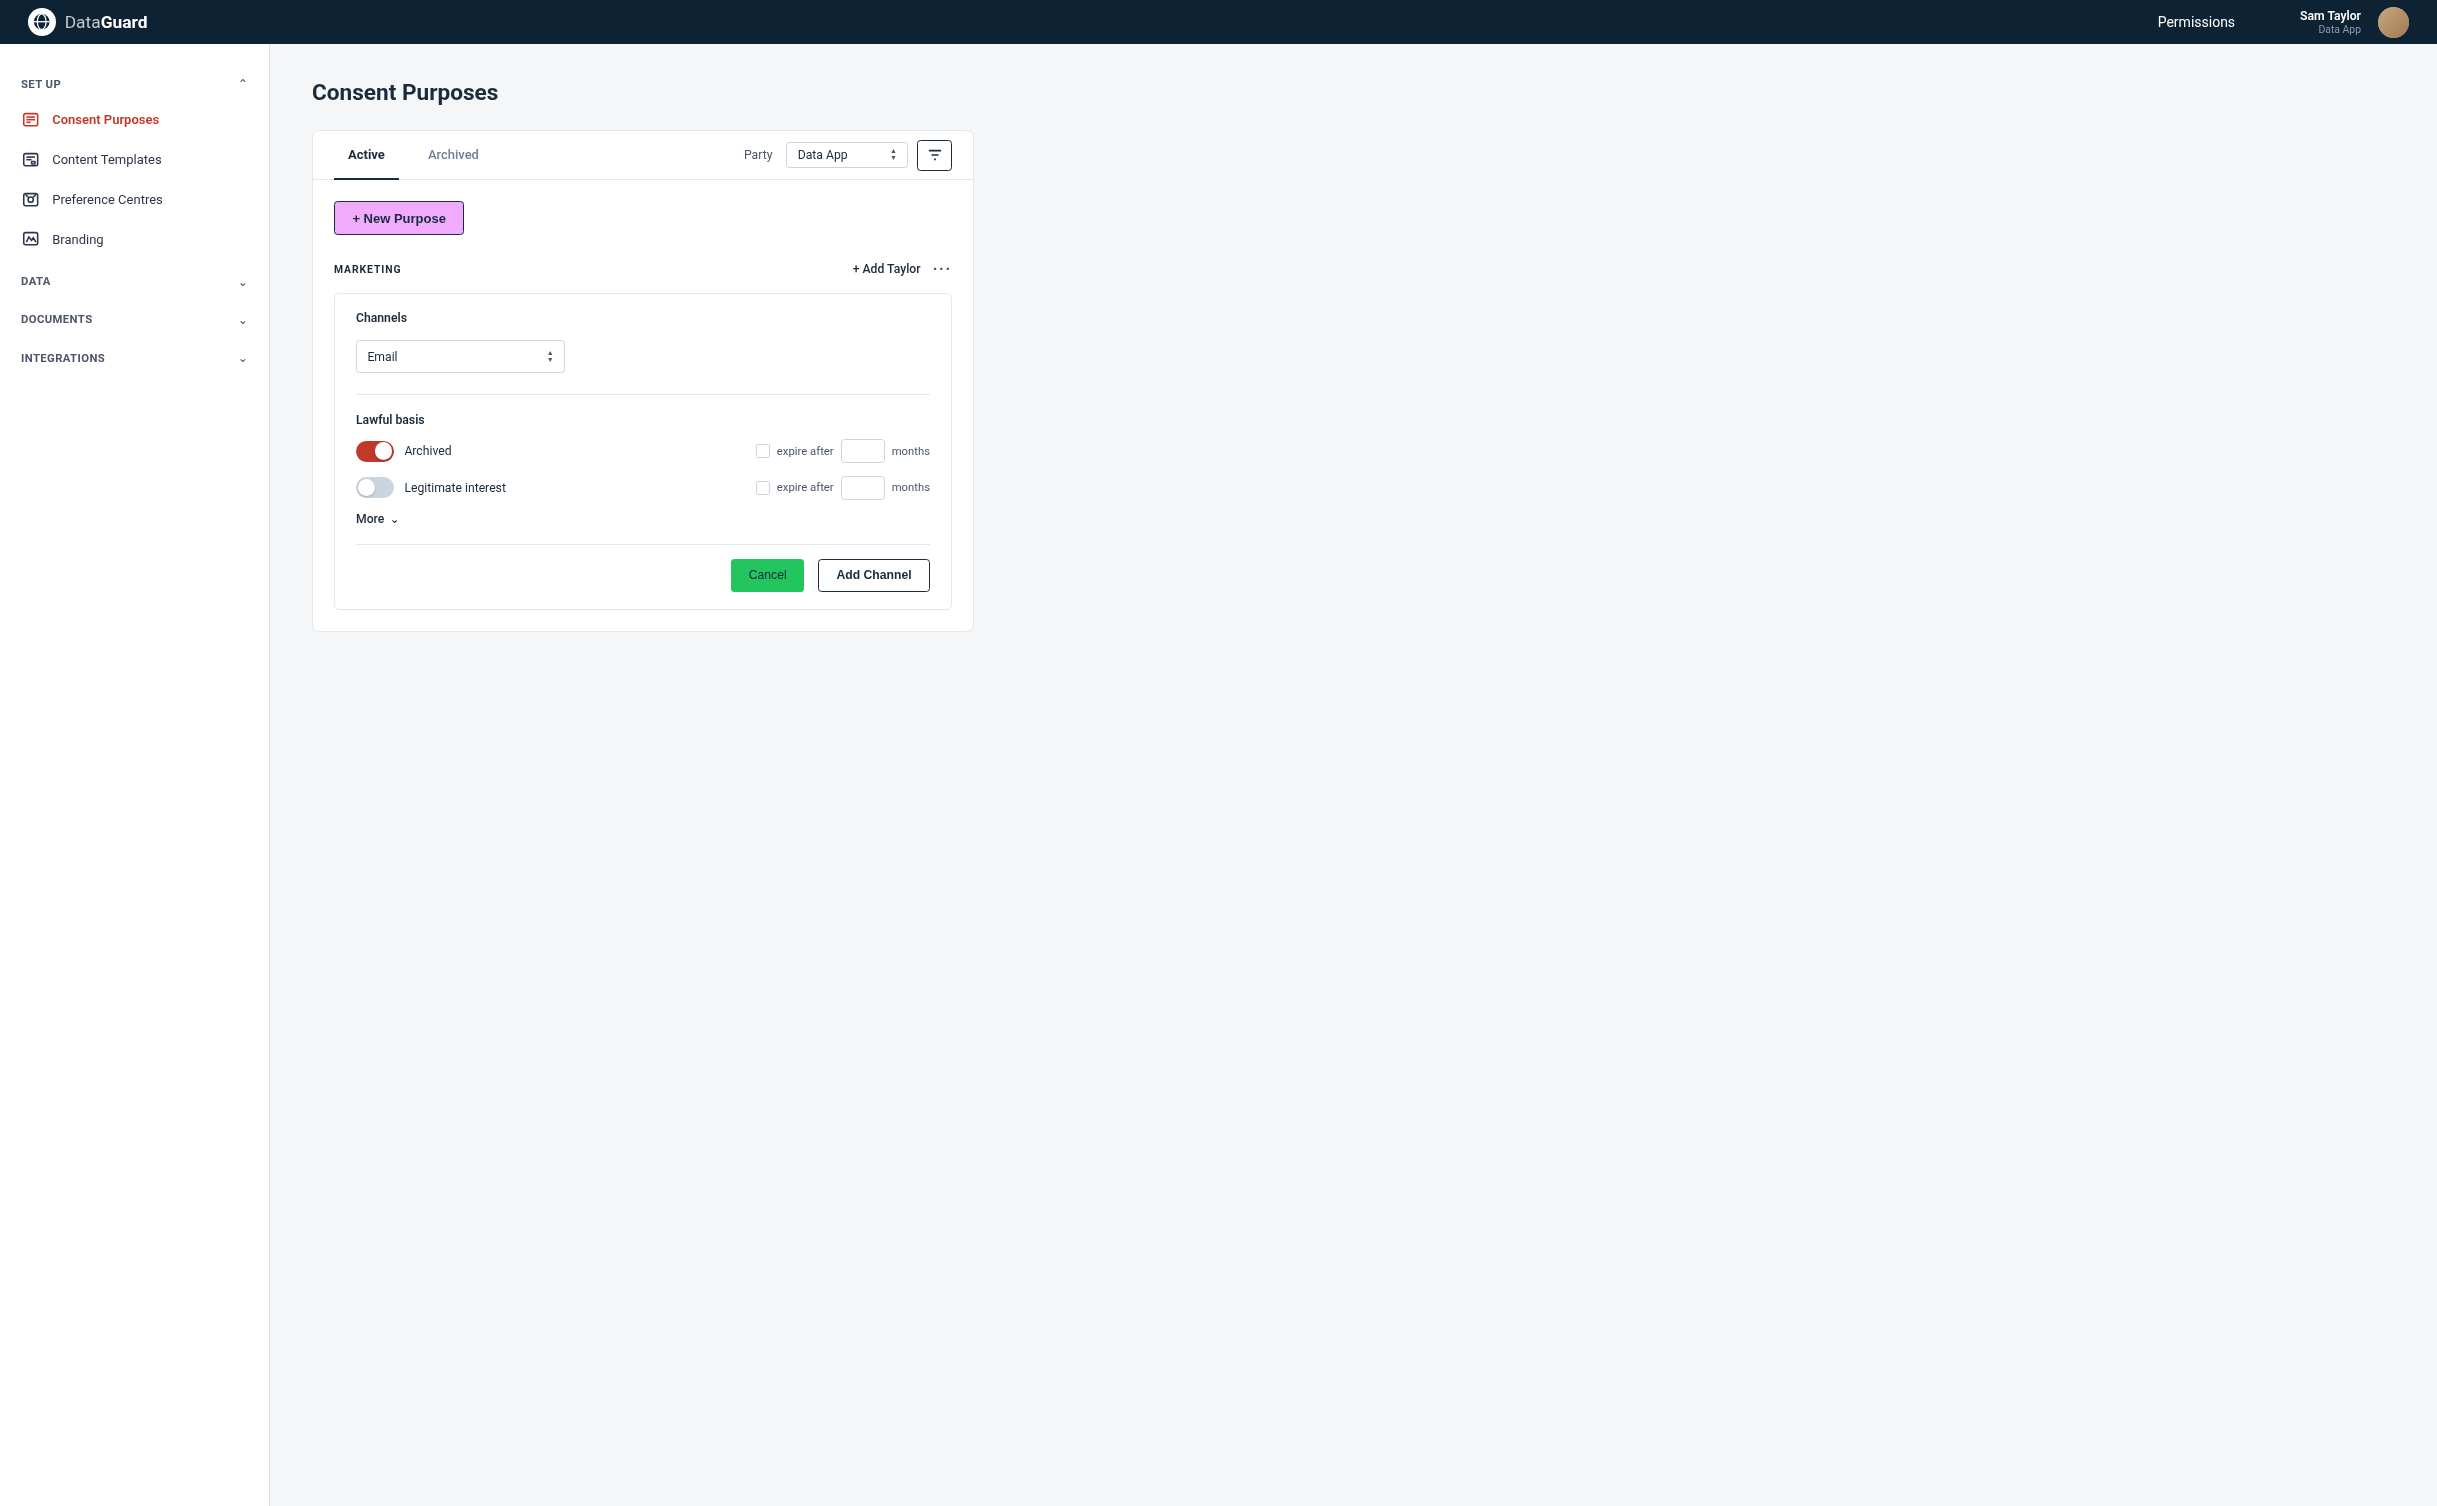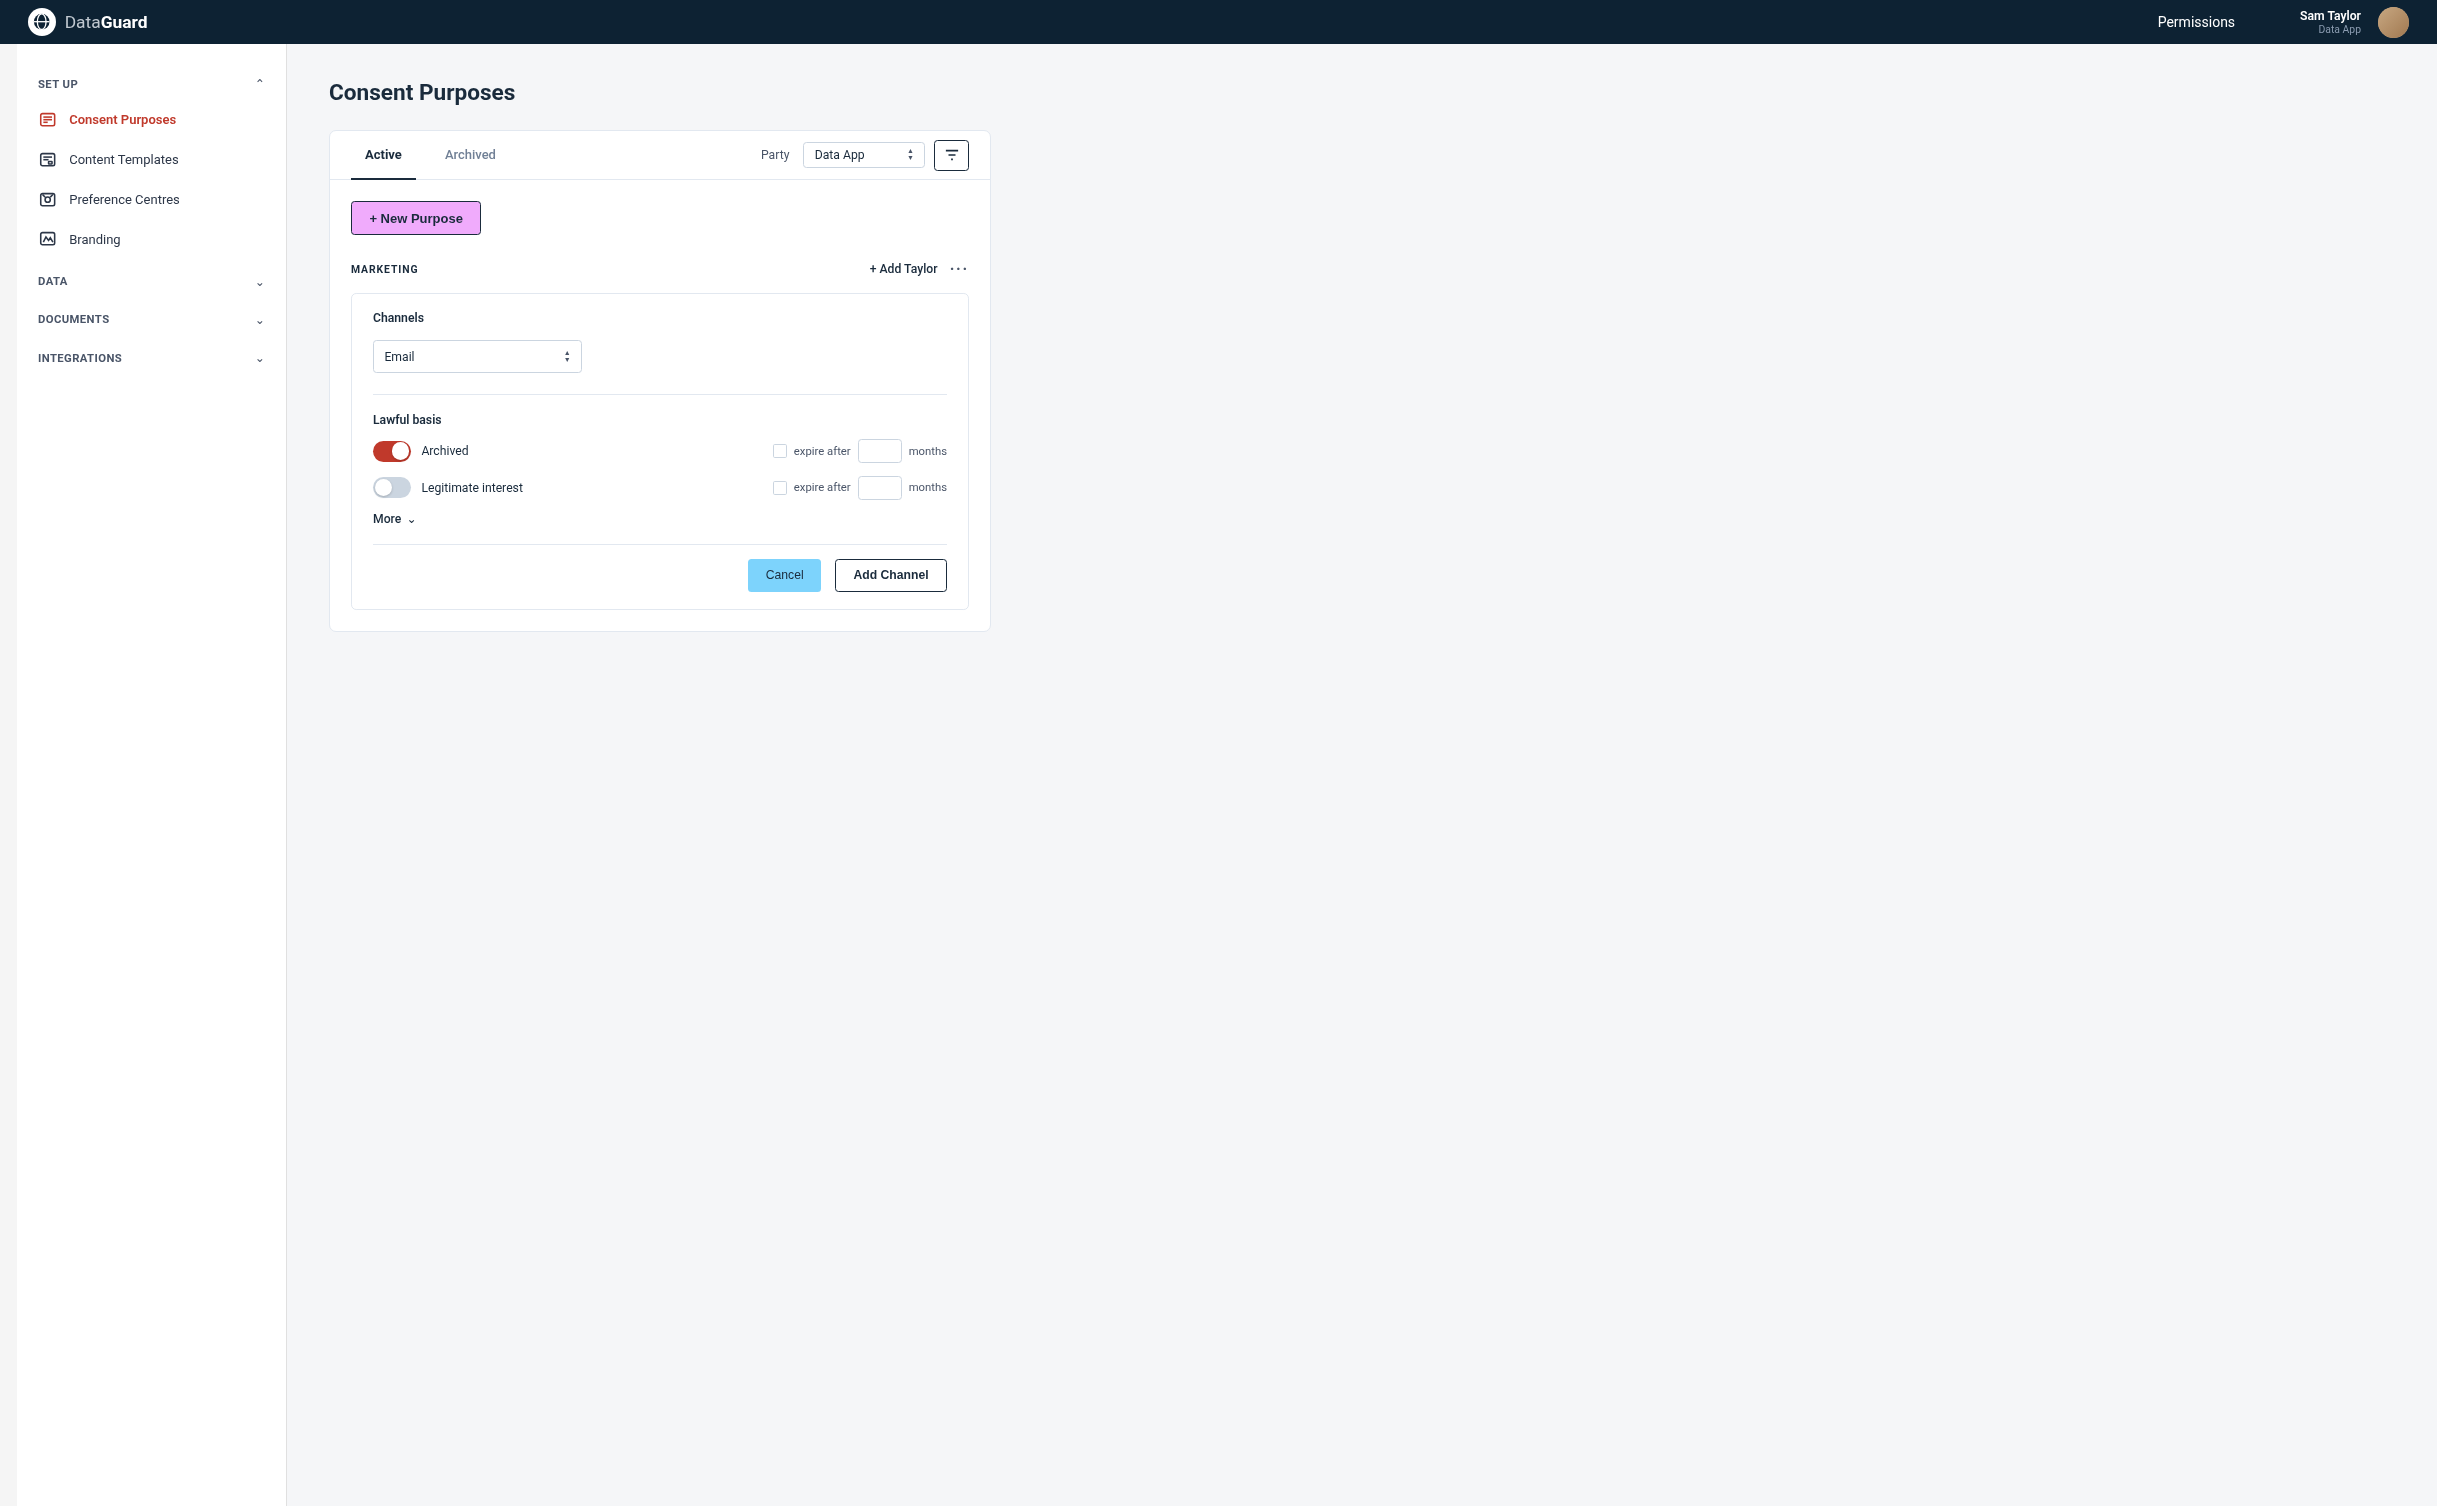--- a/index.html
+++ b/index.html
@@ -84,21 +84,20 @@
       height: 31px;
       border-radius: 50%;
       background: linear-gradient(135deg, #c8a882, #a07850);
     }
 
     
     .layout {
       display: flex;
       flex: 1;
       overflow: hidden;
-      padding-left: 17px;
     }
 
     
     .sidebar {
       width: 270px;
       background: white;
       border-right: 0.9px solid #e0e0e0;
       padding: 24.4px 0;
       flex-shrink: 0;
       overflow-y: auto;
@@ -409,21 +408,21 @@
       border-top: 0.9px solid #e2e8f0;
       margin: 17.4px 0 14px;
     }
     .card-footer {
       display: flex;
       justify-content: flex-end;
       gap: 14px;
       padding: 0;
     }
     .cancel-btn {
-      background: #7dd3fc;
+      background: #22c55e;
       border: none;
       padding: 8.7px 17.4px;
       font-size: 12.2px;
       color: #1a2b3c;
       cursor: pointer;
       font-weight: 500;
       border-radius: 3.5px;
     }
     .add-channel-btn {
       background: white;

